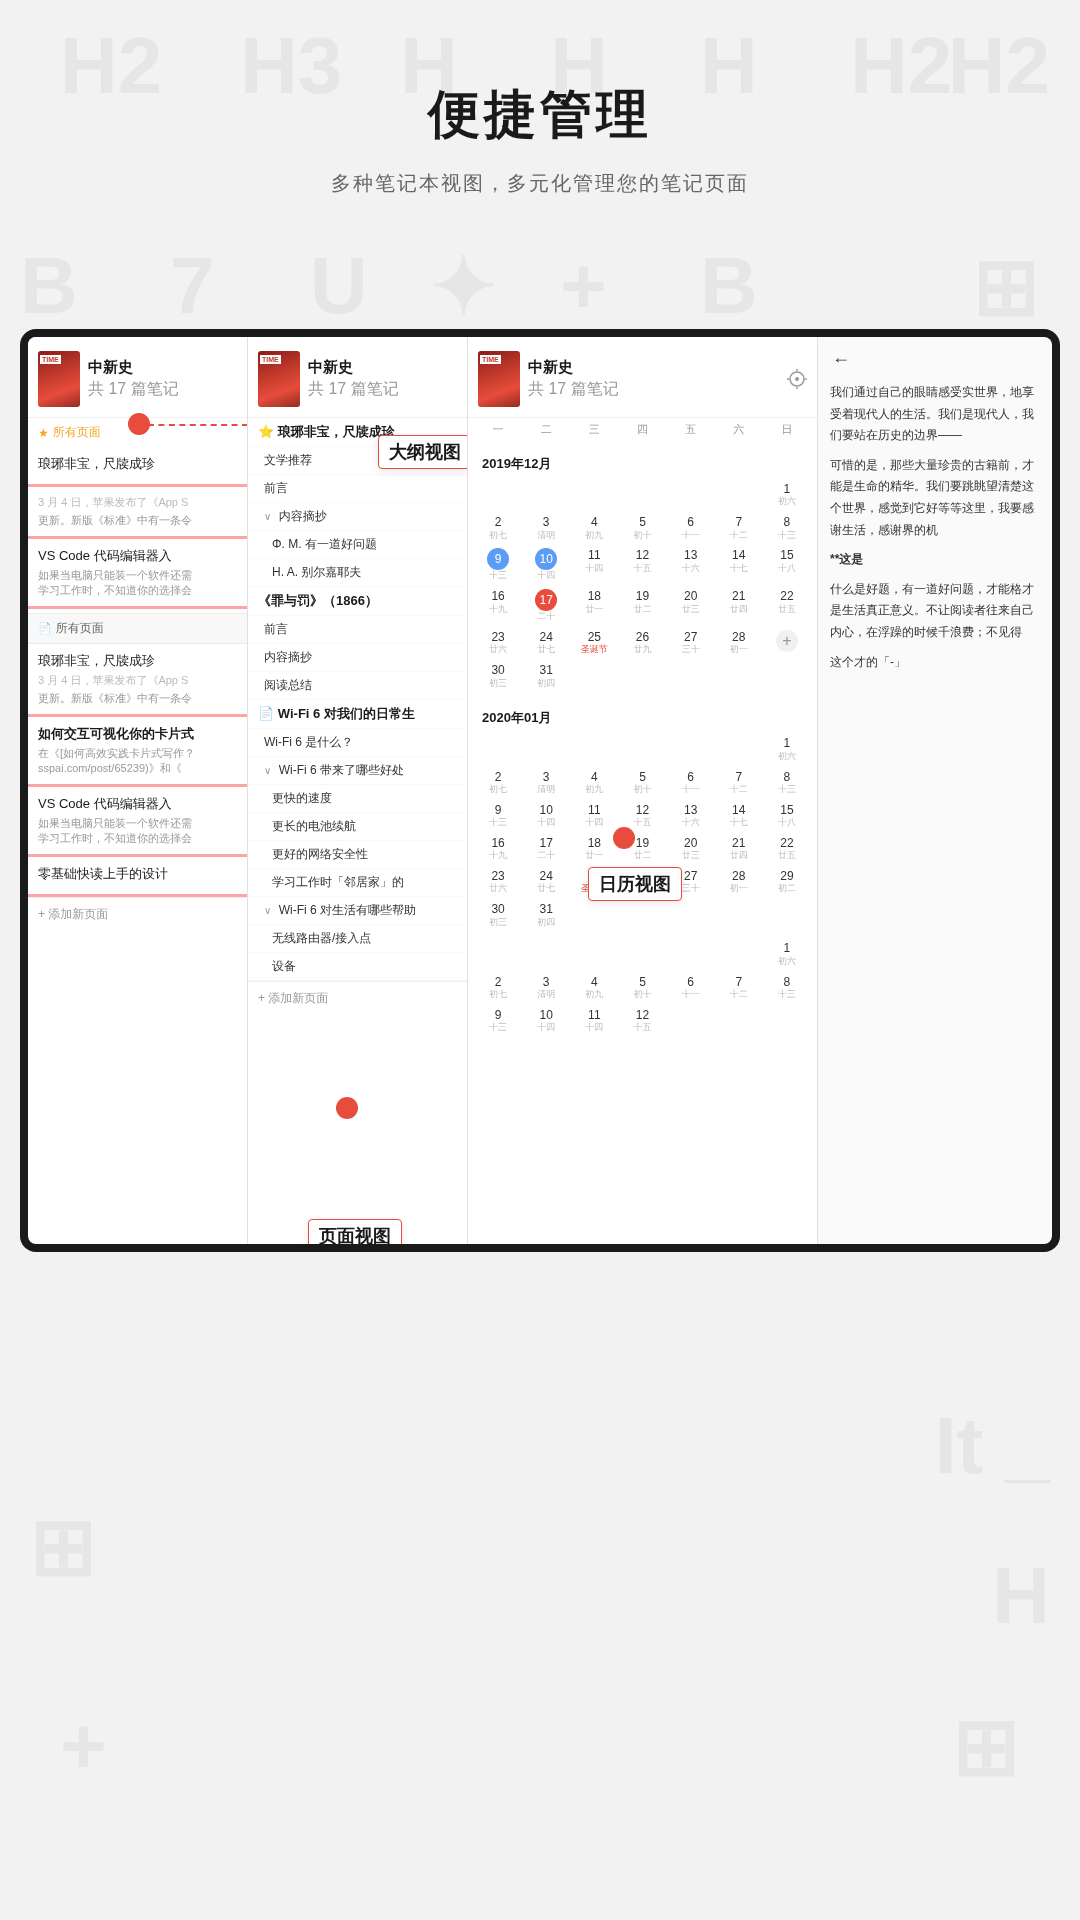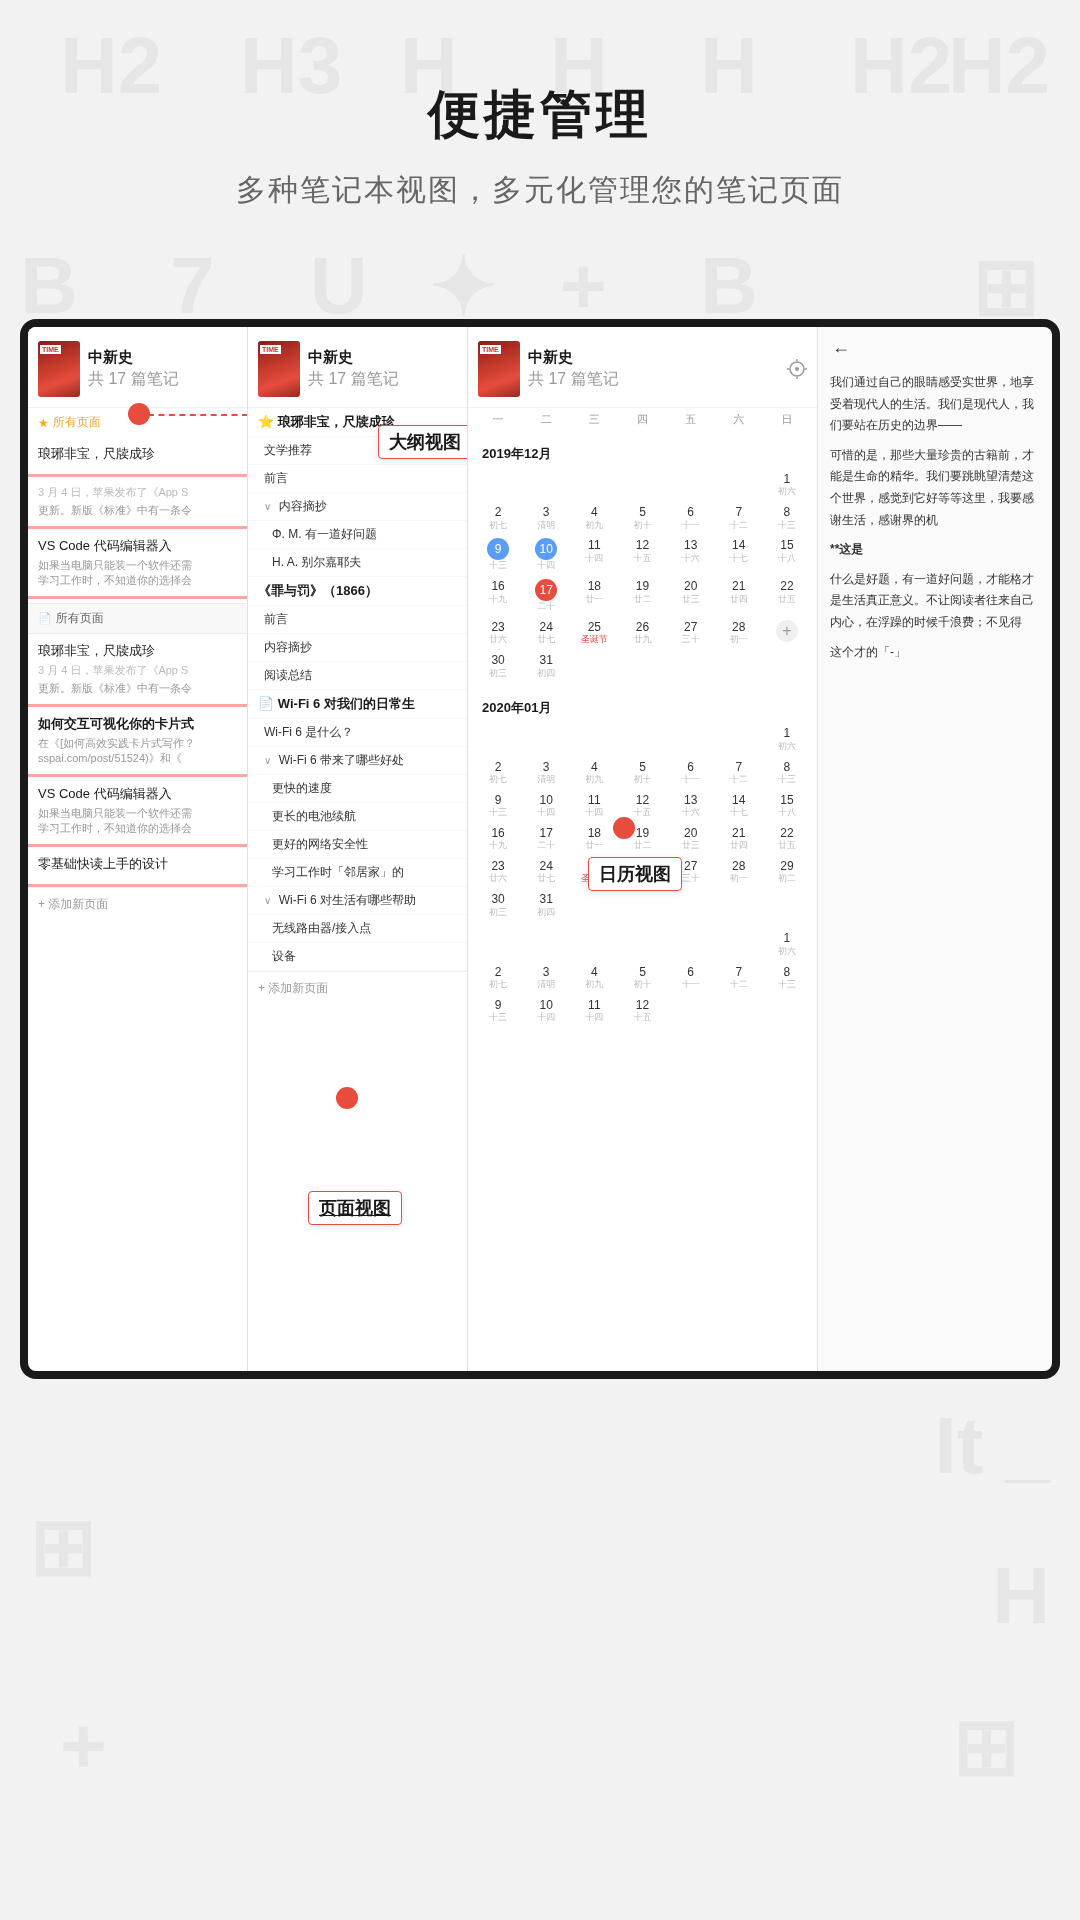--- a/index.html
+++ b/index.html
@@ -35,36 +35,36 @@
       padding-bottom: 40px;
     }
     .header-title {
       font-size: 52px;
       font-weight: 700;
       color: #1a1a1a;
       letter-spacing: 4px;
       margin-bottom: 20px;
     }
     .header-subtitle {
-      font-size: 30px;
+      font-size: 20px;
       color: #666;
       letter-spacing: 2px;
     }
 
     
     .mockup-container {
       position: relative;
       z-index: 1;
-      margin: 68px 20px 0 20px;
+      margin: 92px 20px 0 20px;
       background: #1a1a1a;
       border-radius: 16px;
       padding: 8px;
       display: flex;
       flex-direction: row;
-      height: 1060px;
+      height: 923px;
       overflow: hidden;
     }
 
     
     .panel {
       background: #fff;
       flex: 1;
       overflow: hidden;
       position: relative;
     }
@@ -409,21 +409,21 @@
     <div class="list-item">
       <div class="list-item-title">琅琊非宝，尺牍成珍</div>
       <div class="list-item-date">3 月 4 日，苹果发布了《App S</div>
       <div class="list-item-preview">更新。新版《标准》中有一条令</div>
     </div>
 
 
     <div class="list-item">
       <div class="list-item-title" style="font-weight:700">如何交互可视化你的卡片式</div>
       <div class="list-item-preview">在《[如何高效实践卡片式写作？</div>
-      <div class="list-item-preview">sspai.com/post/51524)》和《</div>
+      <div class="list-item-preview">sspai.com/post/65239)》和《</div>
     </div>
 
     <div class="list-item">
       <div class="list-item-title">VS Code 代码编辑器入</div>
       <div class="list-item-preview">如果当电脑只能装一个软件还需</div>
       <div class="list-item-preview">学习工作时，不知道你的选择会</div>
     </div>
 
     <div class="list-item">
       <div class="list-item-title">零基础快读上手的设计</div>
@@ -473,21 +473,21 @@
     <div class="add-page-btn">
       <span>+ 添加新页面</span>
     </div>
 
     <div class="red-dot" style="top:760px; left:88px;"></div>
 
     <div class="callout-label" style="top:98px; left:130px; z-index:30;">
       <span>大纲视图</span>
     </div>
 
-    <div class="callout-label" style="top:864px; left:60px; z-index:30;text-decoration:underline;">
+    <div class="callout-label" style="top:882px; left:60px; z-index:30;">
       <span>页面视图</span>
     </div>
   </div>
 
   <div class="panel" style="background:#fff;">
     <div class="notebook-header">
       <div class="notebook-cover">
         <div class="notebook-cover-inner"></div>
       </div>
       <div class="notebook-info">

